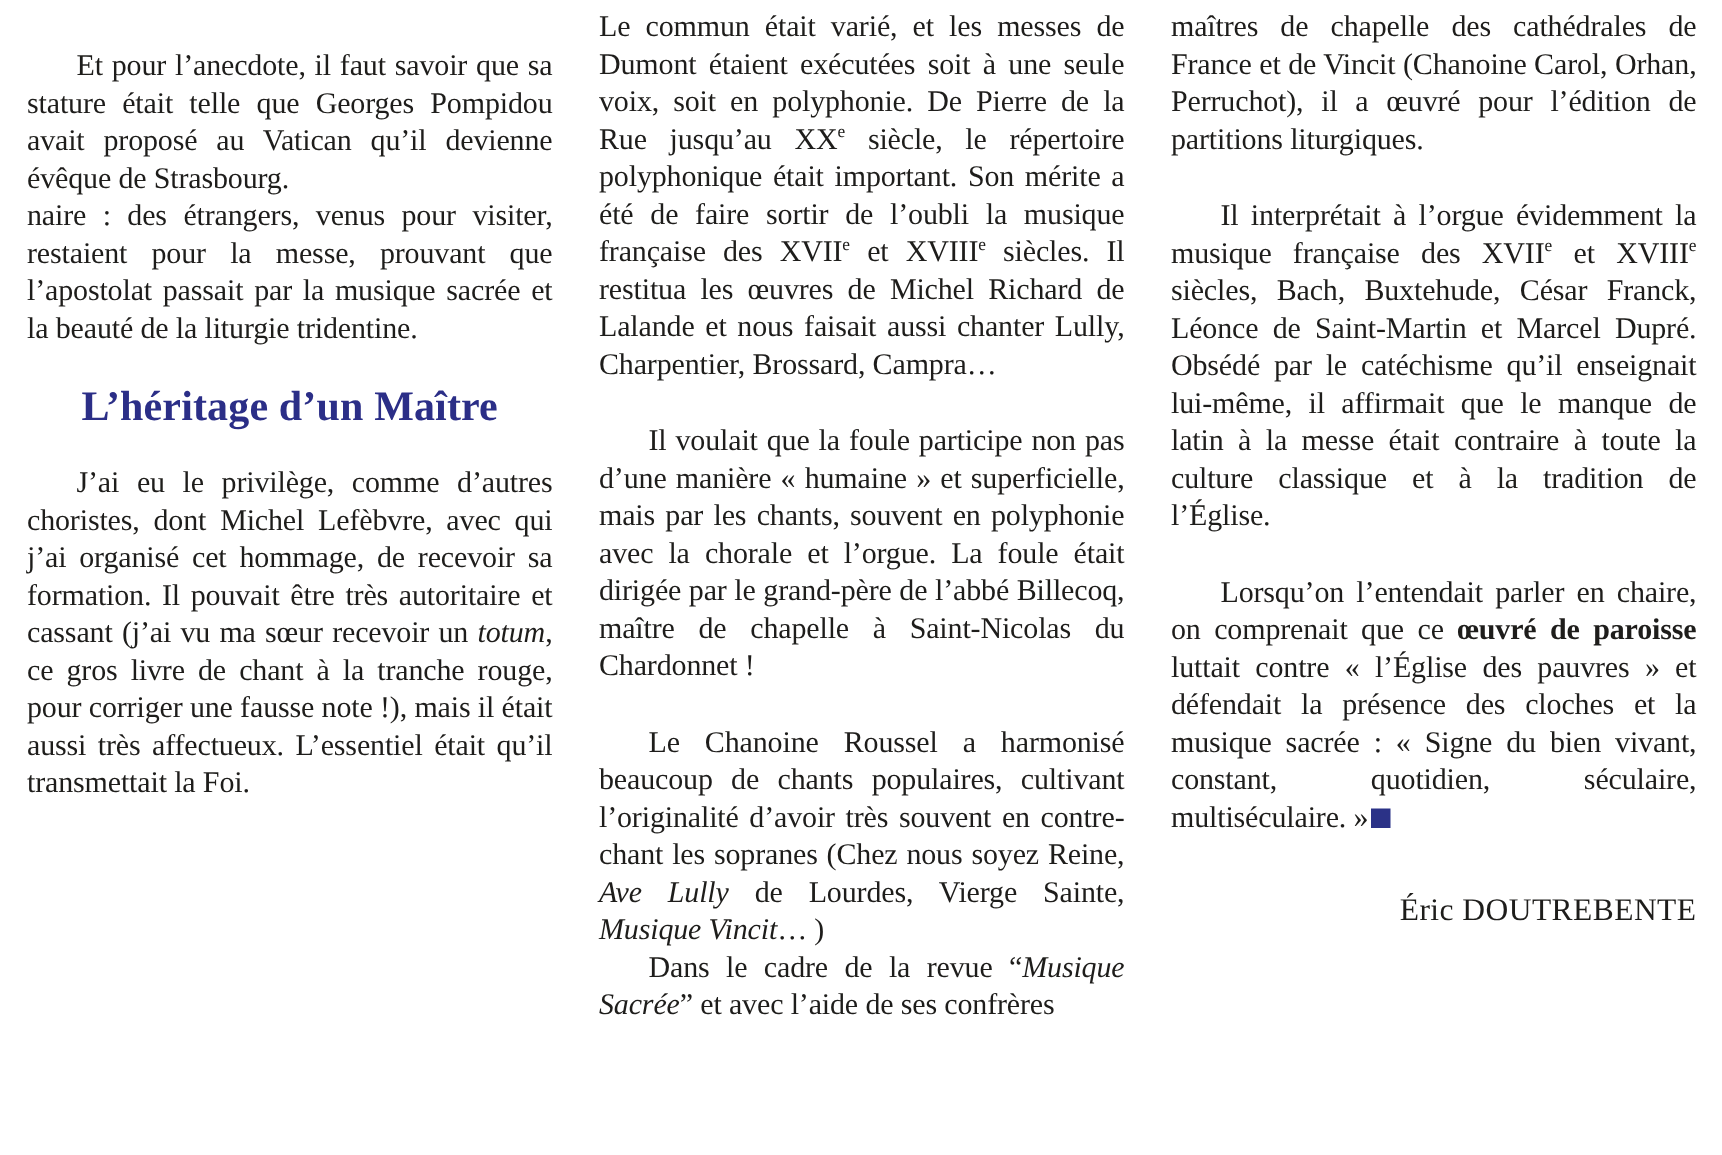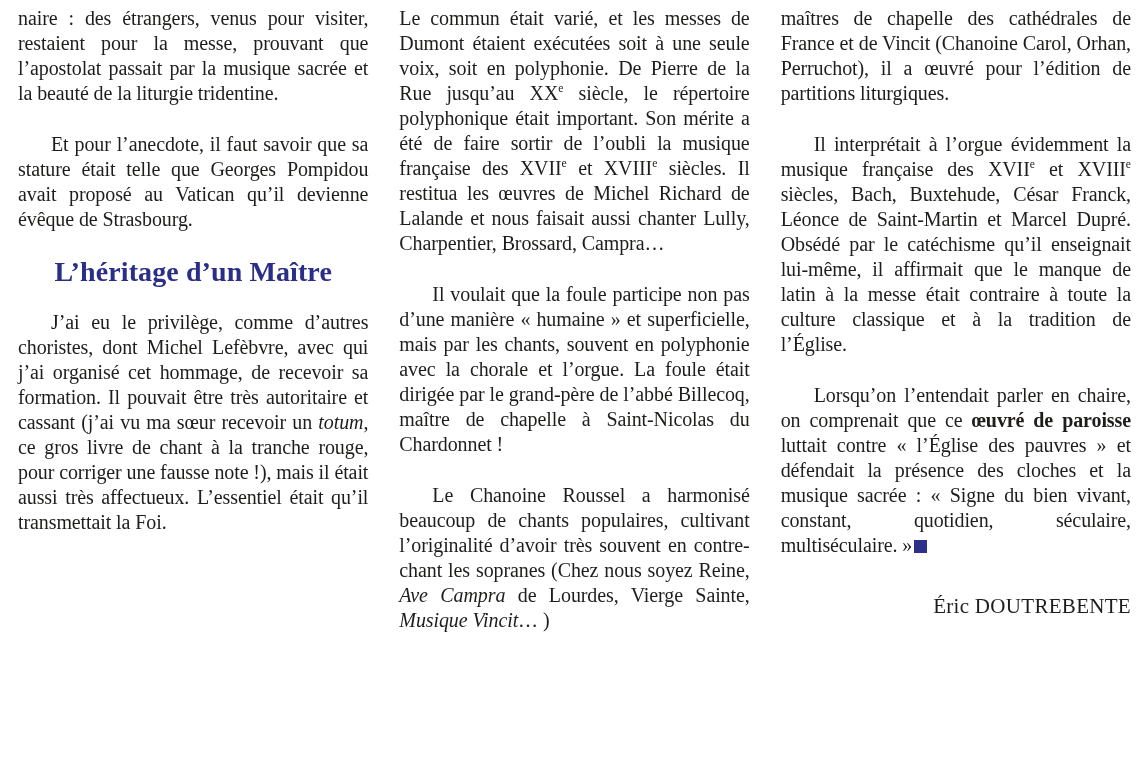--- a/index.html
+++ b/index.html
@@ -69,30 +69,31 @@
     font-size: 21px;
     letter-spacing: 0.3px;
   }
 </style>
 </head>
 <body>
 
 <div class="page">
 
   <section class="column">
+    <p class="para gap indent">Et pour l’anecdote, il faut savoir que sa stature était telle que Georges Pompidou avait proposé au Vatican qu’il devienne évêque de Strasbourg.</p>
     <p class="para">naire : des étrangers, venus pour visiter, restaient pour la messe, prouvant que l’apostolat passait par la musique sacrée et la beauté de la liturgie tridentine.</p>
-    <p class="para gap indent">Et pour l’anecdote, il faut savoir que sa stature était telle que Georges Pompidou avait proposé au Vatican qu’il devienne évêque de Strasbourg.</p>
     <h2 class="col-heading">L’héritage d’un Maître</h2>
     <p class="para gap indent">J’ai eu le privilège, comme d’autres choristes, dont Michel Lefèbvre, avec qui j’ai organisé cet hommage, de recevoir sa formation. Il pouvait être très autoritaire et cassant (j’ai vu ma sœur recevoir un <em>totum</em>, ce gros livre de chant à la tranche rouge, pour corriger une fausse note !), mais il était aussi très affectueux. L’essentiel était qu’il transmettait la Foi.</p>
   </section>
 
   <section class="column">
     <p class="para">Le commun était varié, et les messes de Dumont étaient exécutées soit à une seule voix, soit en polyphonie. De Pierre de la Rue jusqu’au XX<sup>e</sup> siècle, le répertoire polyphonique était important. Son mérite a été de faire sortir de l’oubli la musique française des XVII<sup>e</sup> et XVIII<sup>e</sup> siècles. Il restitua les œuvres de Michel Richard de Lalande et nous faisait aussi chanter Lully, Charpentier, Brossard, Campra…</p>
     <p class="para gap indent">Il voulait que la foule participe non pas d’une manière « humaine » et superficielle, mais par les chants, souvent en polyphonie avec la chorale et l’orgue. La foule était dirigée par le grand-père de l’abbé Billecoq, maître de chapelle à Saint-Nicolas du Chardonnet !</p>
-    <p class="para gap indent">Le Chanoine Roussel a harmonisé beaucoup de chants populaires, cultivant l’originalité d’avoir très souvent en contre-chant les sopranes (Chez nous soyez Reine, <em>Ave Campra</em> de Lourdes, Vierge Sainte, <em>Musique Vincit</em>… )</p>
+    <p class="para gap indent">Le Chanoine Roussel a harmonisé beaucoup de chants populaires, cultivant l’originalité d’avoir très souvent en contre-chant les sopranes (Chez nous soyez Reine, <em>Ave Lully</em> de Lourdes, Vierge Sainte, <em>Musique Vincit</em>… )</p>
+    <p class="para indent">Dans le cadre de la revue “<em>Musique Sacrée</em>” et avec l’aide de ses confrères</p>
   </section>
 
   <section class="column">
     <p class="para">maîtres de chapelle des cathédrales de France et de Vincit (Chanoine Carol, Orhan, Perruchot), il a œuvré pour l’édition de partitions liturgiques.</p>
     <p class="para gap indent">Il interprétait à l’orgue évidemment la musique française des XVII<sup>e</sup> et XVIII<sup>e</sup> siècles, Bach, Buxtehude, César Franck, Léonce de Saint-Martin et Marcel Dupré. Obsédé par le catéchisme qu’il enseignait lui-même, il affirmait que le manque de latin à la messe était contraire à toute la culture classique et à la tradition de l’Église.</p>
     <p class="para gap indent">Lorsqu’on l’entendait parler en chaire, on comprenait que ce <strong>œuvré de paroisse</strong> luttait contre « l’Église des pauvres » et défendait la présence des cloches et la musique sacrée : « Signe du bien vivant, constant, quotidien, séculaire, multiséculaire. »<span class="end-square"></span></p>
     <p class="para signature">Éric DOUTREBENTE</p>
   </section>
 
 </div>

